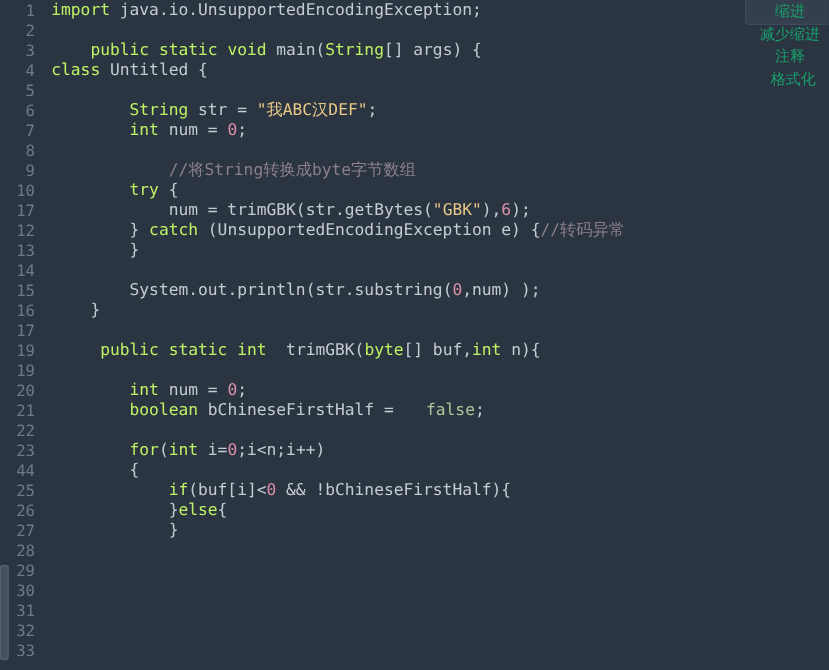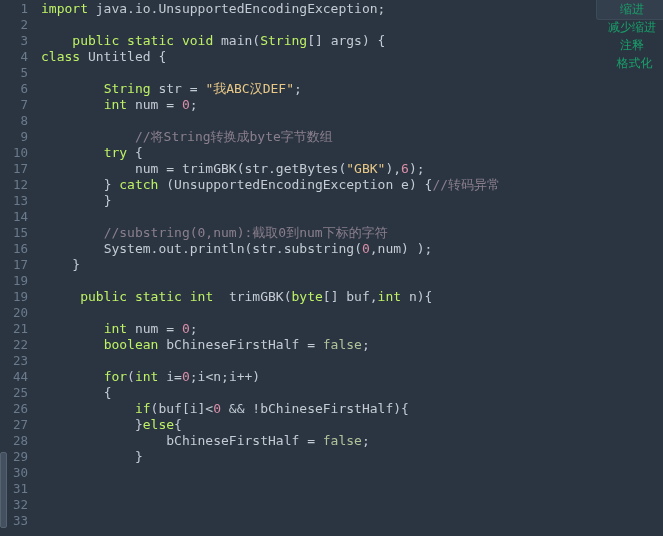--- a/index.html
+++ b/index.html
@@ -59,21 +59,21 @@
     font-size:13px;
     white-space:pre;
     color:#c3cbd4;
     letter-spacing:0px;
   }
   .kw{color:#bef264;}
   .str{color:#e8c887;}
   .num{color:#d98fa6;}
   .cmt{color:#8b7f8e;}
   .pl{color:#c3cbd4;}
-  .bool{color:#b0c49a;}
+  .bool{color:#b0c49a;margin-left:18px;}
   
   #toolbar{
     position:absolute;right:0px;top:0px;
     height:20px;
     background:#333f4d;
     border:1px solid #3d4a58;
     border-top:none;border-right:none;
     border-radius:0 0 0 3px;
     display:flex;align-items:center;
     padding:0 2px 0 6px;
@@ -145,34 +145,32 @@
       <div class="cline">&nbsp;</div>
       <div class="cline">&nbsp;&nbsp;&nbsp;&nbsp;&nbsp;&nbsp;&nbsp;&nbsp;<span class="kw">String</span>&nbsp;<span class="pl">str</span>&nbsp;<span class="pl">=</span>&nbsp;<span class="str">"我ABC汉DEF"</span><span class="pl">;</span></div>
       <div class="cline">&nbsp;&nbsp;&nbsp;&nbsp;&nbsp;&nbsp;&nbsp;&nbsp;<span class="kw">int</span>&nbsp;<span class="pl">num</span>&nbsp;<span class="pl">=</span>&nbsp;<span class="num">0</span><span class="pl">;</span></div>
       <div class="cline">&nbsp;</div>
       <div class="cline">&nbsp;&nbsp;&nbsp;&nbsp;&nbsp;&nbsp;&nbsp;&nbsp;&nbsp;&nbsp;&nbsp;&nbsp;<span class="cmt">//将String转换成byte字节数组</span></div>
       <div class="cline">&nbsp;&nbsp;&nbsp;&nbsp;&nbsp;&nbsp;&nbsp;&nbsp;<span class="kw">try</span>&nbsp;<span class="pl">{</span></div>
       <div class="cline">&nbsp;&nbsp;&nbsp;&nbsp;&nbsp;&nbsp;&nbsp;&nbsp;&nbsp;&nbsp;&nbsp;&nbsp;<span class="pl">num</span>&nbsp;<span class="pl">=</span>&nbsp;<span class="pl">trimGBK</span><span class="pl">(</span><span class="pl">str</span><span class="pl">.</span><span class="pl">getBytes</span><span class="pl">(</span><span class="str">"GBK"</span><span class="pl">),</span><span class="num">6</span><span class="pl">);</span></div>
       <div class="cline">&nbsp;&nbsp;&nbsp;&nbsp;&nbsp;&nbsp;&nbsp;&nbsp;<span class="pl">}</span>&nbsp;<span class="kw">catch</span>&nbsp;<span class="pl">(</span><span class="pl">UnsupportedEncodingException</span>&nbsp;<span class="pl">e</span><span class="pl">)</span>&nbsp;<span class="pl">{</span><span class="cmt">//转码异常</span></div>
       <div class="cline">&nbsp;&nbsp;&nbsp;&nbsp;&nbsp;&nbsp;&nbsp;&nbsp;<span class="pl">}</span></div>
       <div class="cline">&nbsp;</div>
-      <div class="cline">&nbsp;&nbsp;&nbsp;&nbsp;&nbsp;&nbsp;&nbsp;&nbsp;<span class="cmt">//substring(0,num):截取0到num下标的字符</span></div>
       <div class="cline">&nbsp;&nbsp;&nbsp;&nbsp;&nbsp;&nbsp;&nbsp;&nbsp;<span class="pl">System</span><span class="pl">.</span><span class="pl">out</span><span class="pl">.</span><span class="pl">println</span><span class="pl">(</span><span class="pl">str</span><span class="pl">.</span><span class="pl">substring</span><span class="pl">(</span><span class="num">0</span><span class="pl">,</span><span class="pl">num</span><span class="pl">)</span>&nbsp;<span class="pl">);</span></div>
       <div class="cline">&nbsp;&nbsp;&nbsp;&nbsp;<span class="pl">}</span></div>
       <div class="cline">&nbsp;</div>
       <div class="cline">&nbsp;&nbsp;&nbsp;&nbsp;&nbsp;<span class="kw">public</span>&nbsp;<span class="kw">static</span>&nbsp;<span class="kw">int</span>&nbsp;&nbsp;<span class="pl">trimGBK</span><span class="pl">(</span><span class="kw">byte</span><span class="pl">[]</span>&nbsp;<span class="pl">buf</span><span class="pl">,</span><span class="kw">int</span>&nbsp;<span class="pl">n</span><span class="pl">){</span></div>
       <div class="cline">&nbsp;</div>
       <div class="cline">&nbsp;&nbsp;&nbsp;&nbsp;&nbsp;&nbsp;&nbsp;&nbsp;<span class="kw">int</span>&nbsp;<span class="pl">num</span>&nbsp;<span class="pl">=</span>&nbsp;<span class="num">0</span><span class="pl">;</span></div>
       <div class="cline">&nbsp;&nbsp;&nbsp;&nbsp;&nbsp;&nbsp;&nbsp;&nbsp;<span class="kw">boolean</span>&nbsp;<span class="pl">bChineseFirstHalf</span>&nbsp;<span class="pl">=</span>&nbsp;<span class="bool">false</span><span class="pl">;</span></div>
       <div class="cline">&nbsp;</div>
       <div class="cline">&nbsp;&nbsp;&nbsp;&nbsp;&nbsp;&nbsp;&nbsp;&nbsp;<span class="kw">for</span><span class="pl">(</span><span class="kw">int</span>&nbsp;<span class="pl">i</span><span class="pl">=</span><span class="num">0</span><span class="pl">;</span><span class="pl">i</span><span class="pl">&lt;</span><span class="pl">n</span><span class="pl">;</span><span class="pl">i</span><span class="pl">++)</span></div>
       <div class="cline">&nbsp;&nbsp;&nbsp;&nbsp;&nbsp;&nbsp;&nbsp;&nbsp;<span class="pl">{</span></div>
       <div class="cline">&nbsp;&nbsp;&nbsp;&nbsp;&nbsp;&nbsp;&nbsp;&nbsp;&nbsp;&nbsp;&nbsp;&nbsp;<span class="kw">if</span><span class="pl">(</span><span class="pl">buf</span><span class="pl">[</span><span class="pl">i</span><span class="pl">]&lt;</span><span class="num">0</span>&nbsp;<span class="pl">&amp;&amp;</span>&nbsp;<span class="pl">!</span><span class="pl">bChineseFirstHalf</span><span class="pl">){</span></div>
       <div class="cline">&nbsp;&nbsp;&nbsp;&nbsp;&nbsp;&nbsp;&nbsp;&nbsp;&nbsp;&nbsp;&nbsp;&nbsp;<span class="pl">}</span><span class="kw">else</span><span class="pl">{</span></div>
-      <div class="cline">&nbsp;&nbsp;&nbsp;&nbsp;&nbsp;&nbsp;&nbsp;&nbsp;&nbsp;&nbsp;&nbsp;&nbsp;&nbsp;&nbsp;&nbsp;&nbsp;<span class="pl">bChineseFirstHalf</span>&nbsp;<span class="pl">=</span>&nbsp;<span class="bool">false</span><span class="pl">;</span></div>
       <div class="cline">&nbsp;&nbsp;&nbsp;&nbsp;&nbsp;&nbsp;&nbsp;&nbsp;&nbsp;&nbsp;&nbsp;&nbsp;<span class="pl">}</span></div>
     </div>
 
   <div id="toolbar">
       <div class="tb-item">缩进</div>
       <div class="tb-item">减少缩进</div>
       <div class="tb-item">注释</div>
       <div class="tb-item">格式化</div>
     </div>
 

